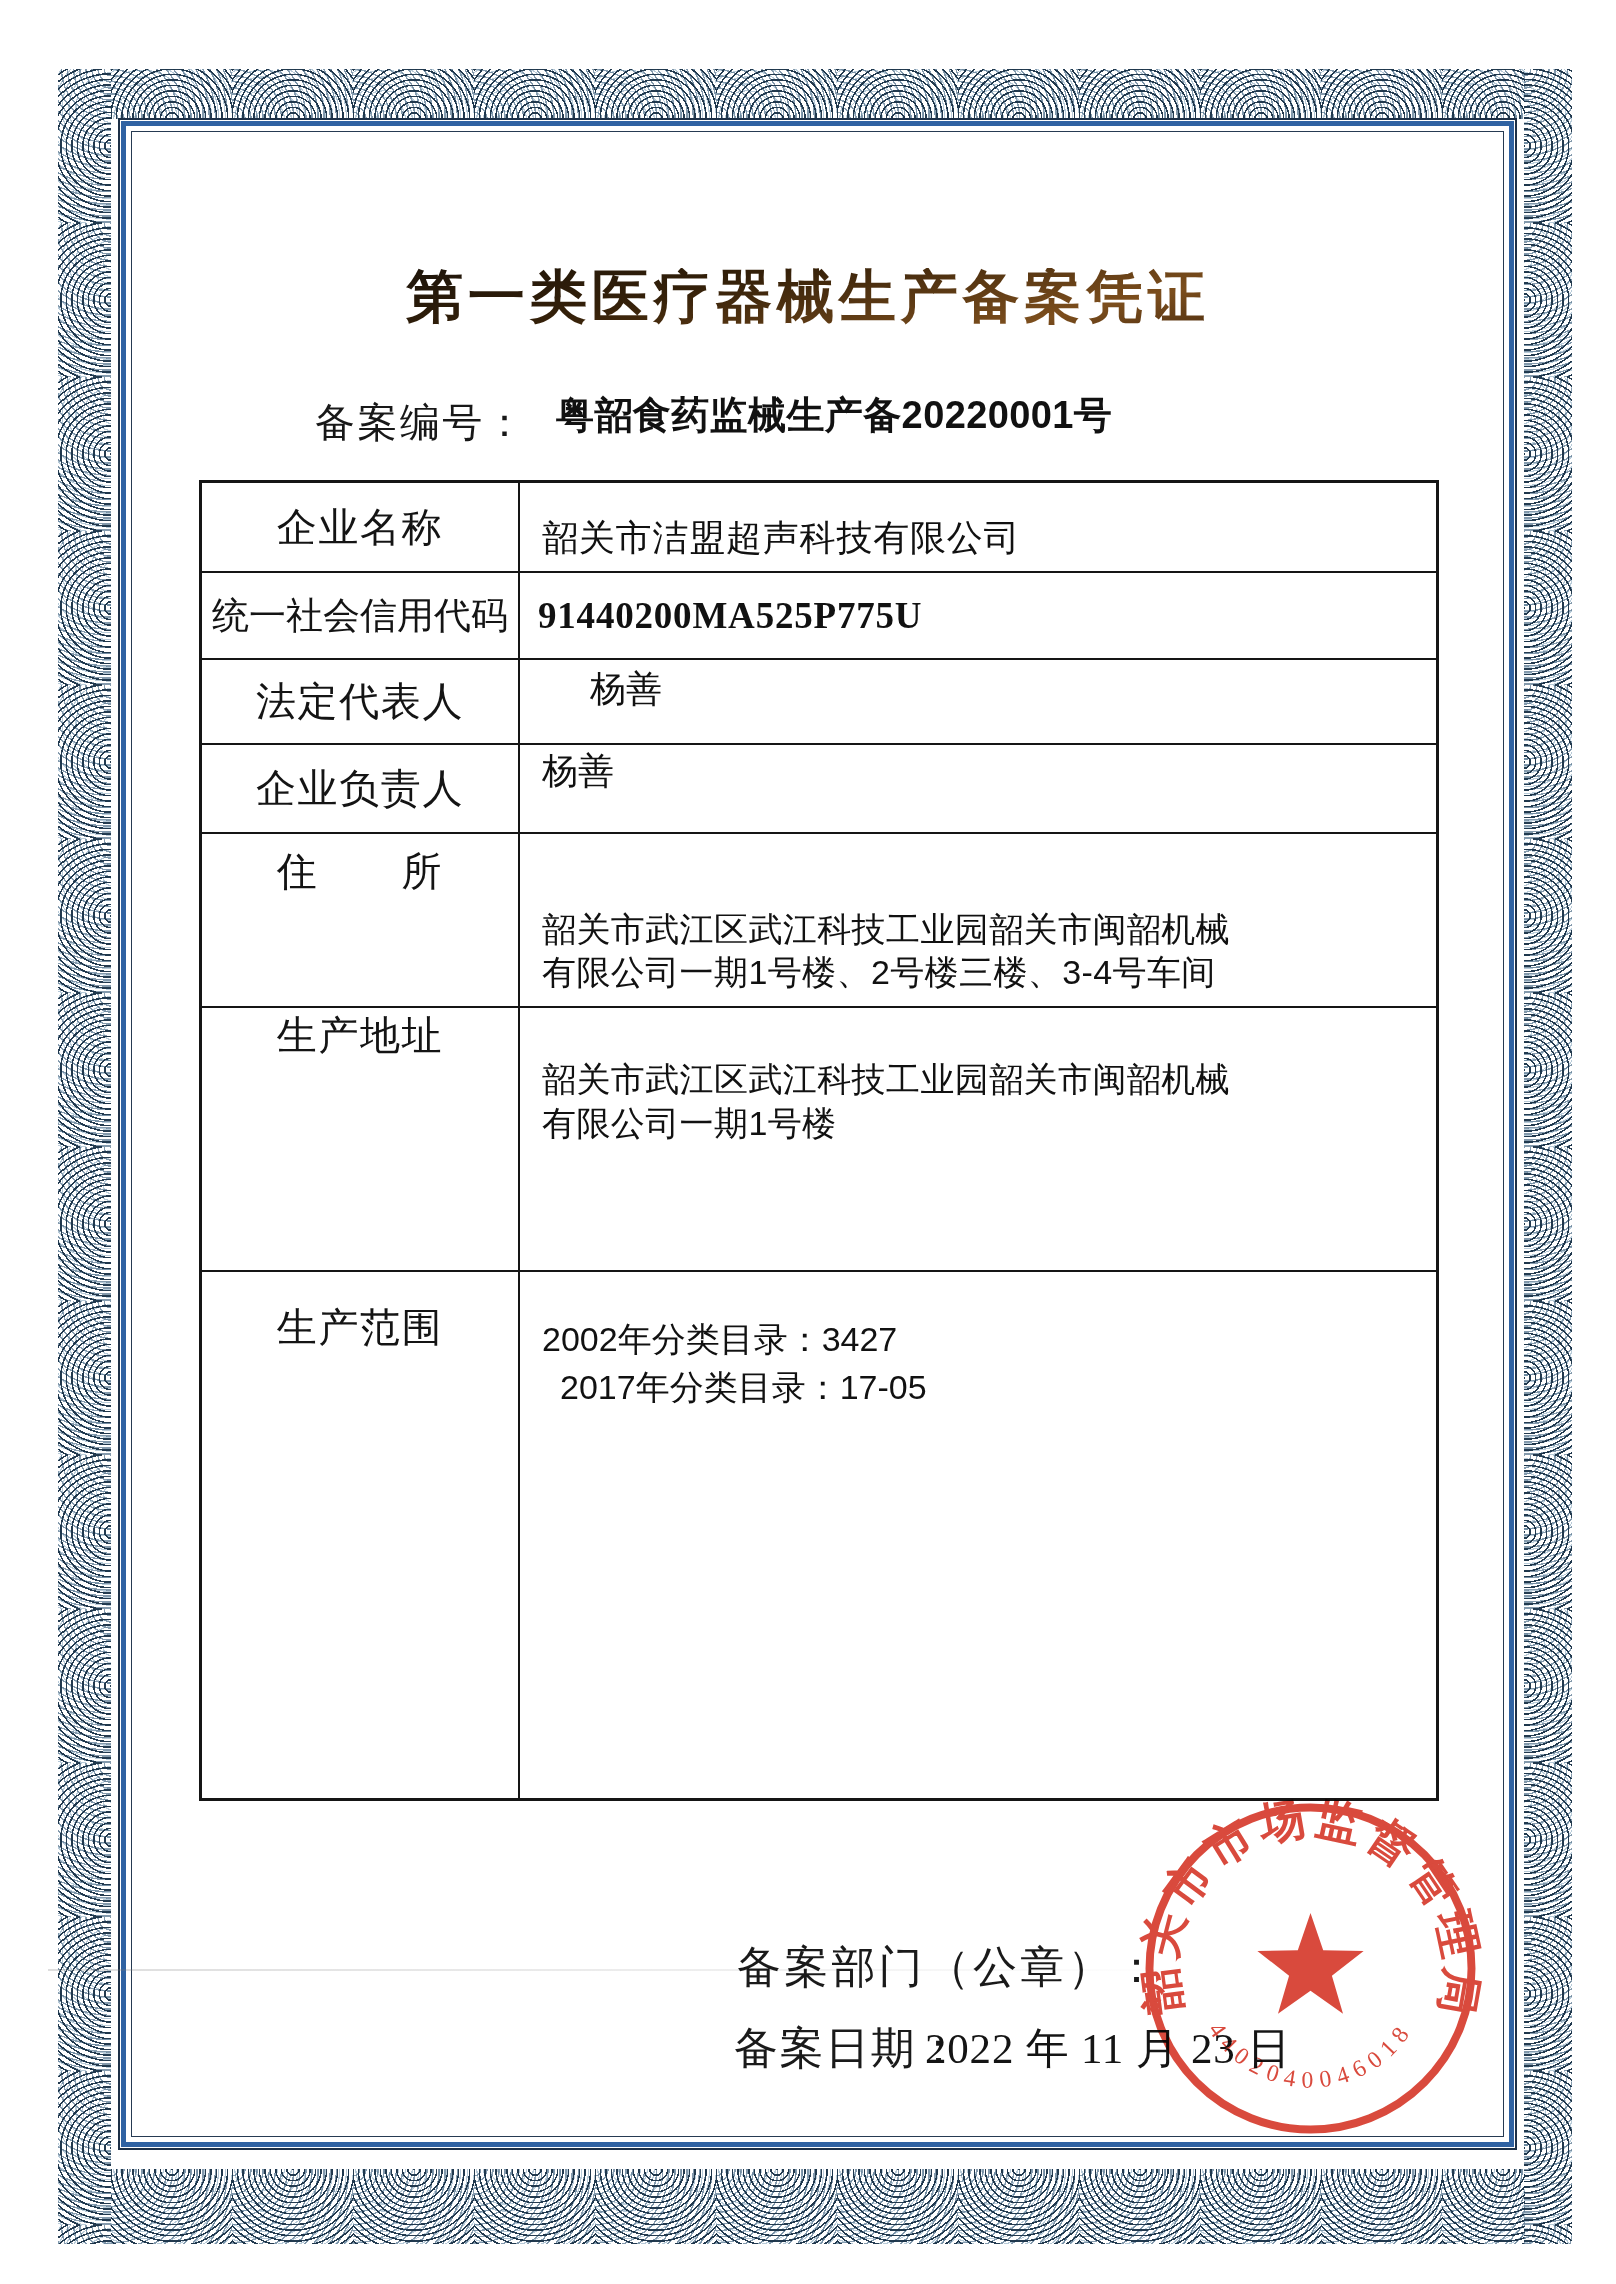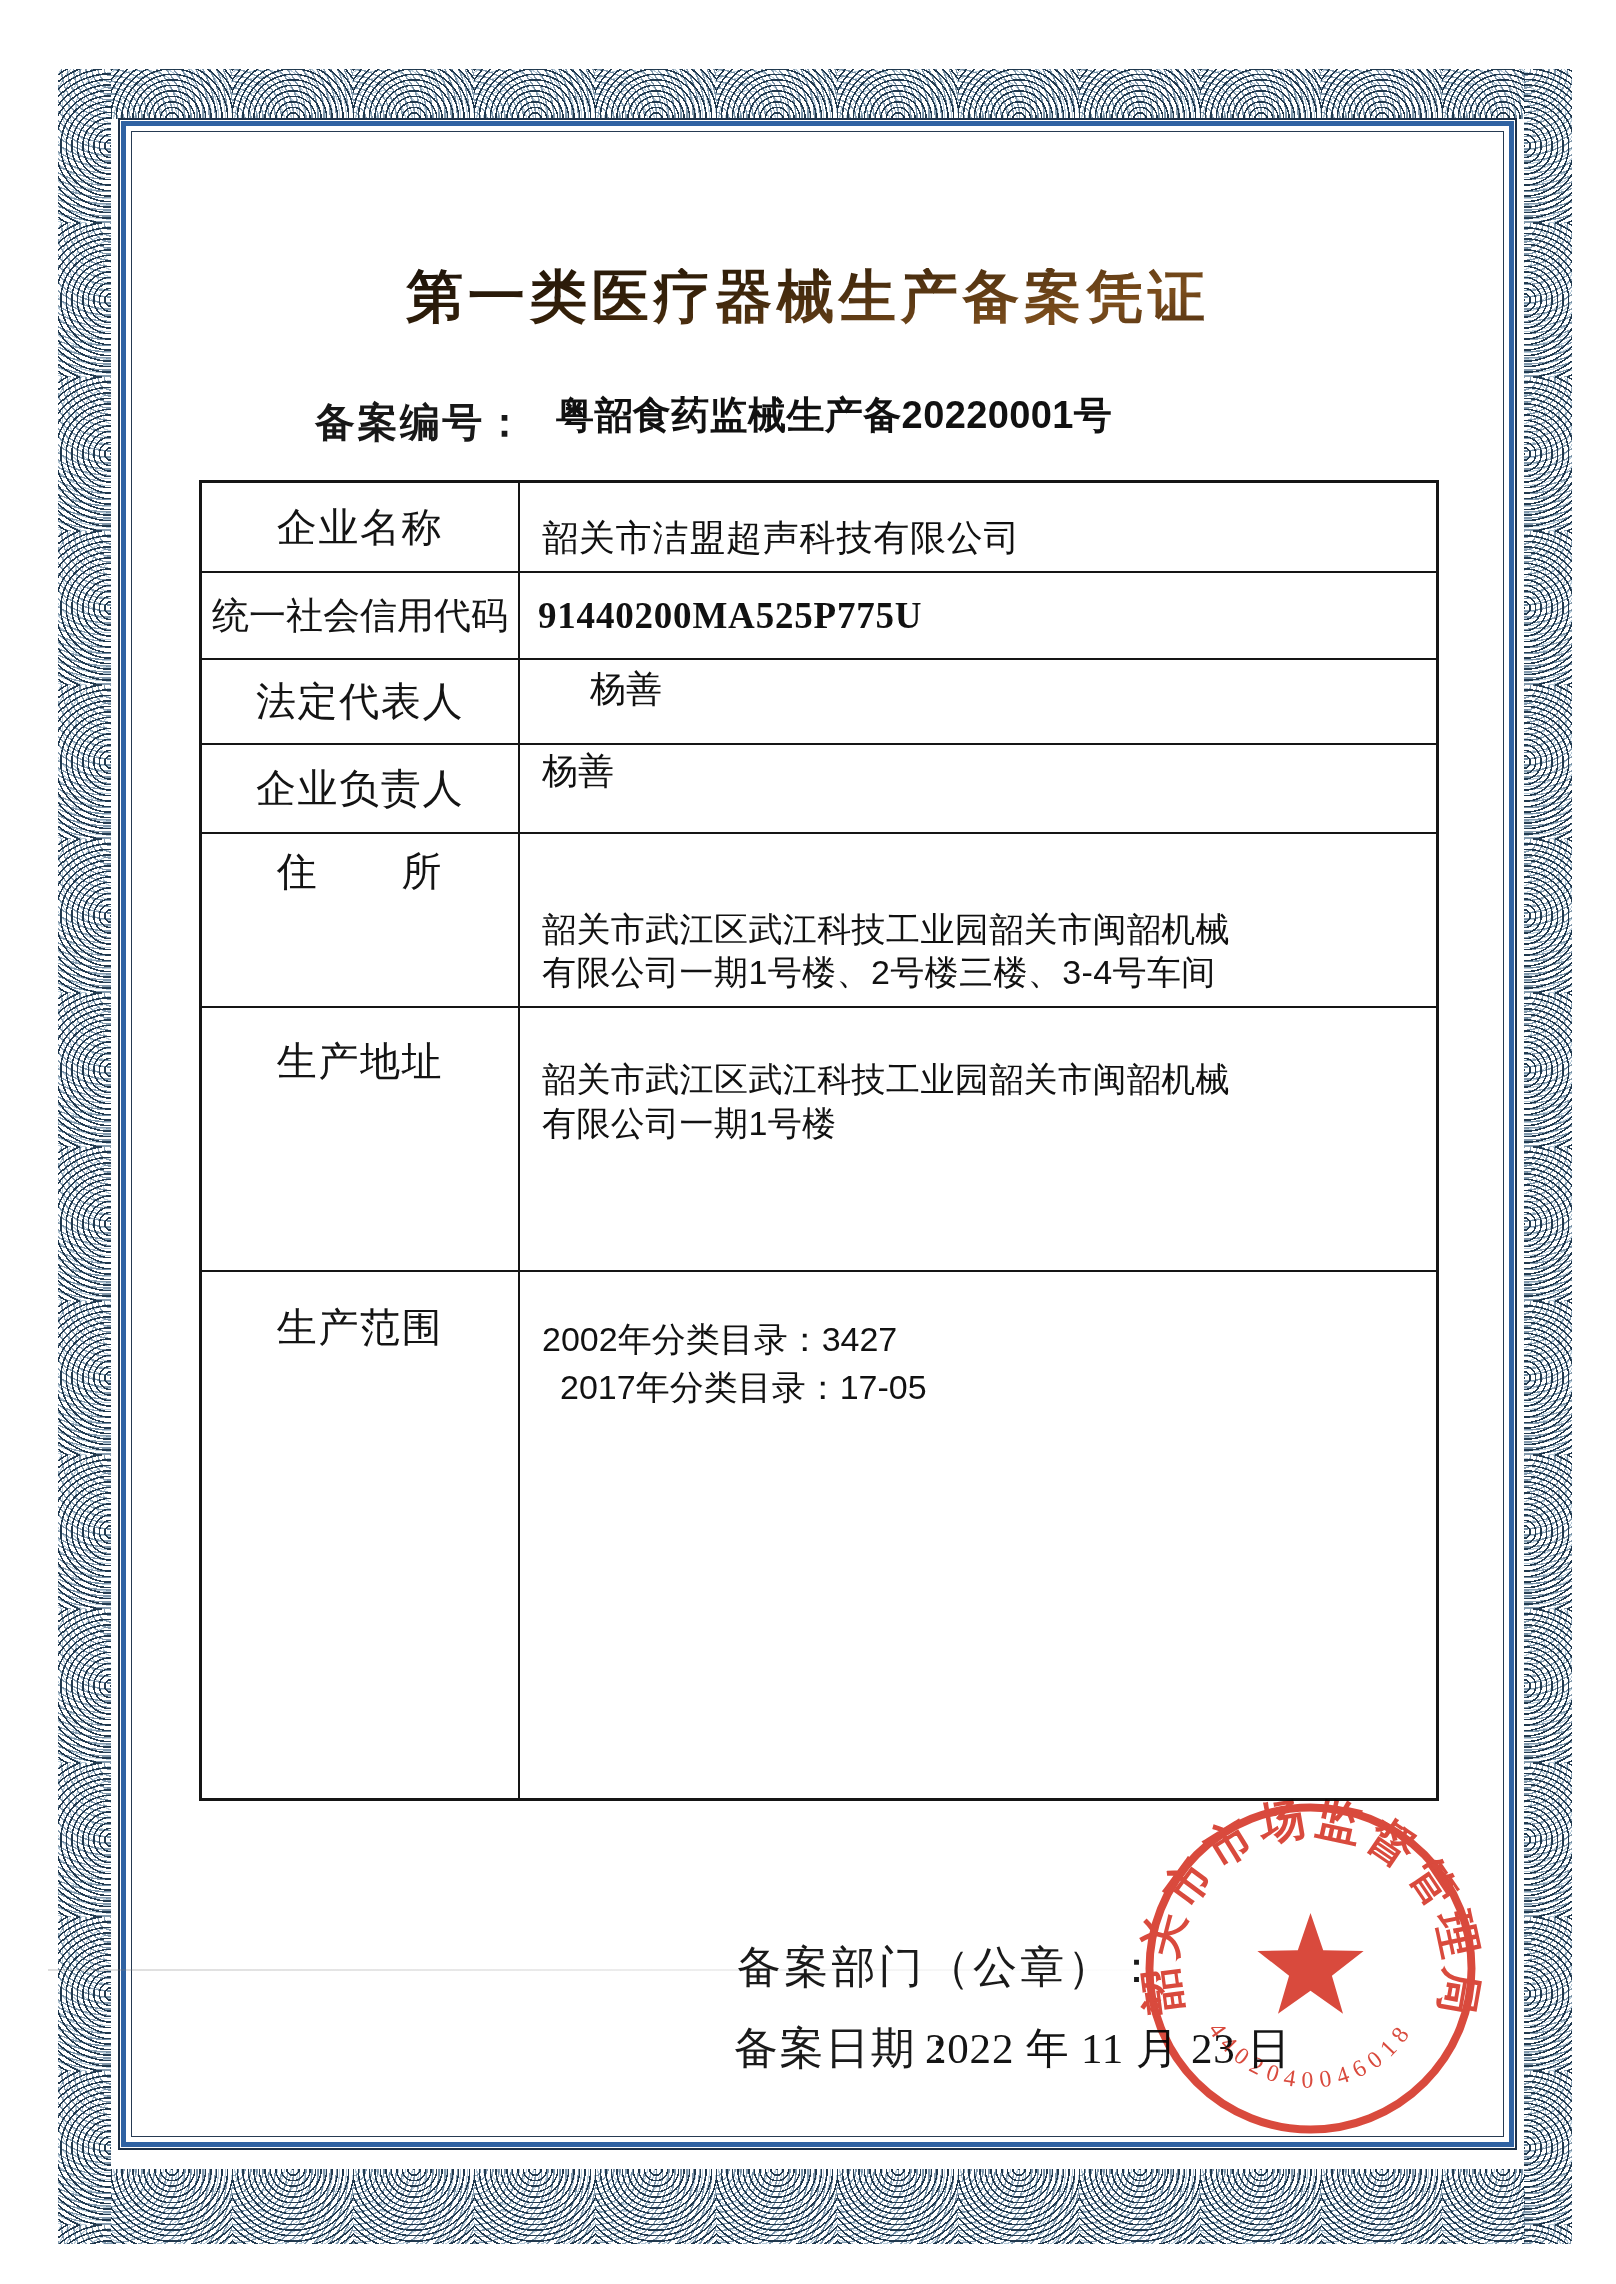--- a/index.html
+++ b/index.html
@@ -66,21 +66,21 @@
     position:absolute;top:268px;left:0;right:0;
     text-align:center;
     font-size:57px;font-weight:bold;letter-spacing:4.8px;line-height:1;
     background:linear-gradient(168deg,#14100b 12%,#342009 42%,#7c4e1d 68%,#241205 92%);
     -webkit-background-clip:text;background-clip:text;
     -webkit-text-fill-color:transparent;color:#3a2408;
   }
 
   
   .filing-line{position:absolute;top:390px;left:315px;display:flex;align-items:flex-start;}
-  .filing-label{font-size:40px;font-weight:700;letter-spacing:2.4px;color:#181818;padding-top:4.8px;}
+  .filing-label{font-size:40px;font-weight:400;letter-spacing:2.4px;color:#181818;padding-top:4.8px;}
   .filing-value{
     font-family:"Liberation Sans","DejaVu Sans",sans-serif;
     font-weight:bold;font-size:38px;letter-spacing:0.4px;color:#111;
     margin-left:29px;
   }
 
   
   .cert-table{
     position:absolute;left:199px;top:480px;width:1240px;height:1321px;
     border:3.2px solid #151515;
@@ -98,21 +98,21 @@
   .row-6{height:264px;}
   .row-7{flex:1;}
   .t-label{
     border-right:2.4px solid #151515;box-sizing:border-box;
     display:flex;align-items:center;justify-content:center;
     font-size:40px;color:#141414;letter-spacing:1.6px;
   }
   .row-2 .t-label{font-size:37px;letter-spacing:0;}
   .row-5 .t-label,.row-6 .t-label,.row-7 .t-label{align-items:flex-start;}
   .row-5 .t-label{padding-top:10px;}
-  .row-6 .t-label{padding-top:26px;}
+  .row-6 .t-label{}
   .row-7 .t-label{padding-top:27.5px;}
   .t-value{
     box-sizing:border-box;
     font-family:"Liberation Sans","DejaVu Sans",sans-serif;
     font-weight:normal;color:#111;
     display:flex;flex-direction:column;justify-content:center;
     padding-left:22px;
   }
   .row-1 .t-value{justify-content:flex-end;padding-bottom:8px;font-size:36px;letter-spacing:0.8px;}
   .row-2 .t-value{

